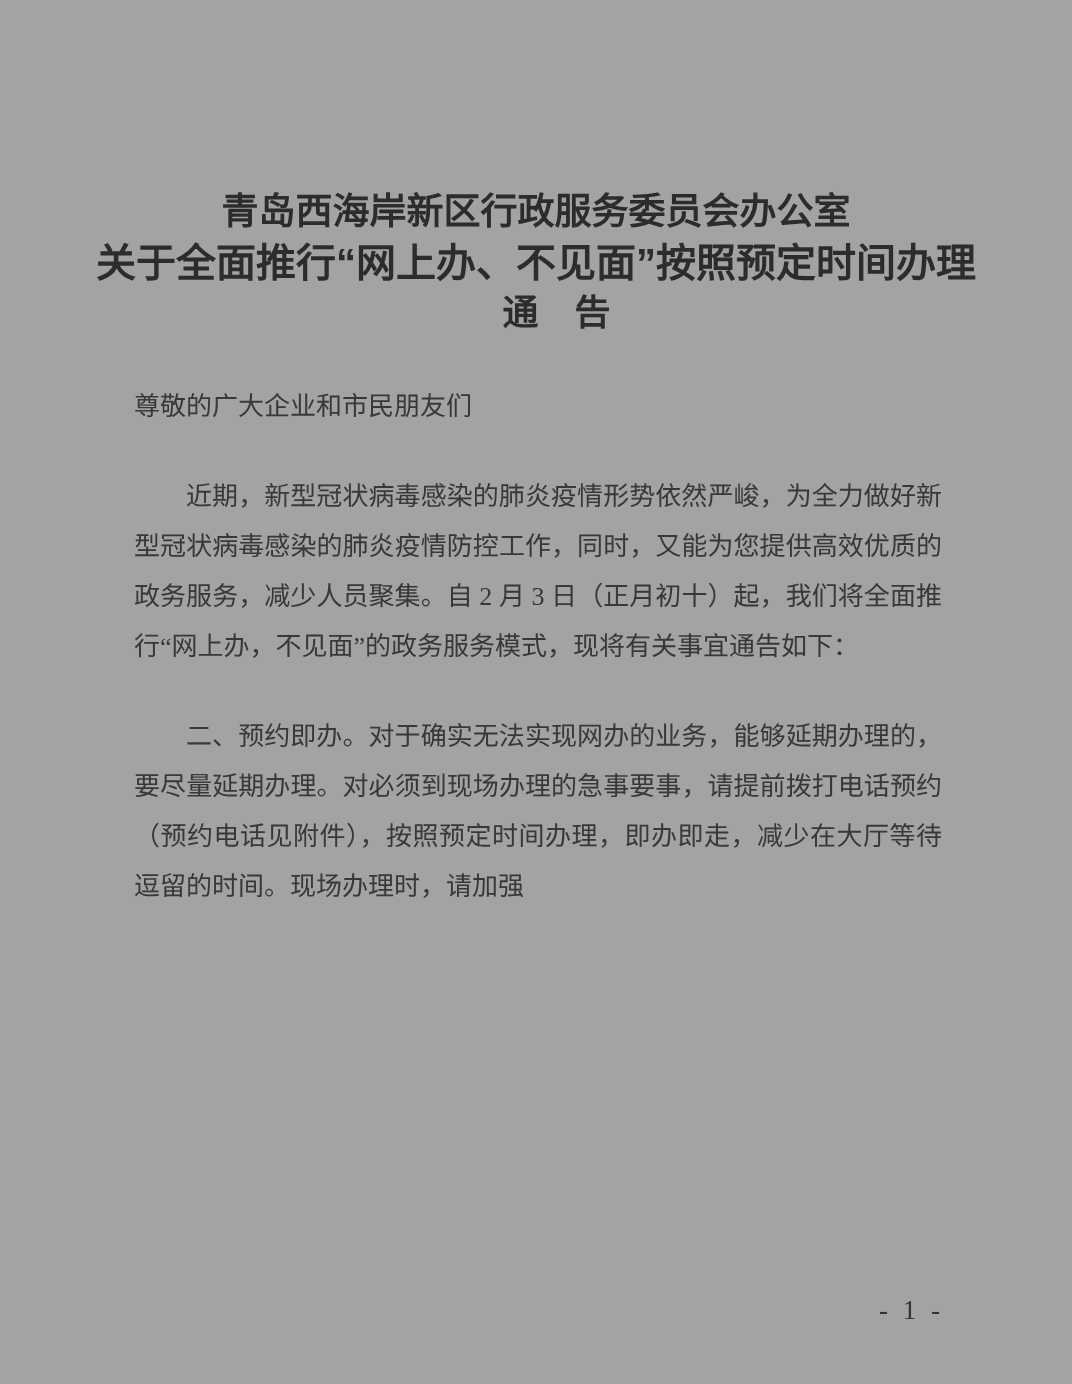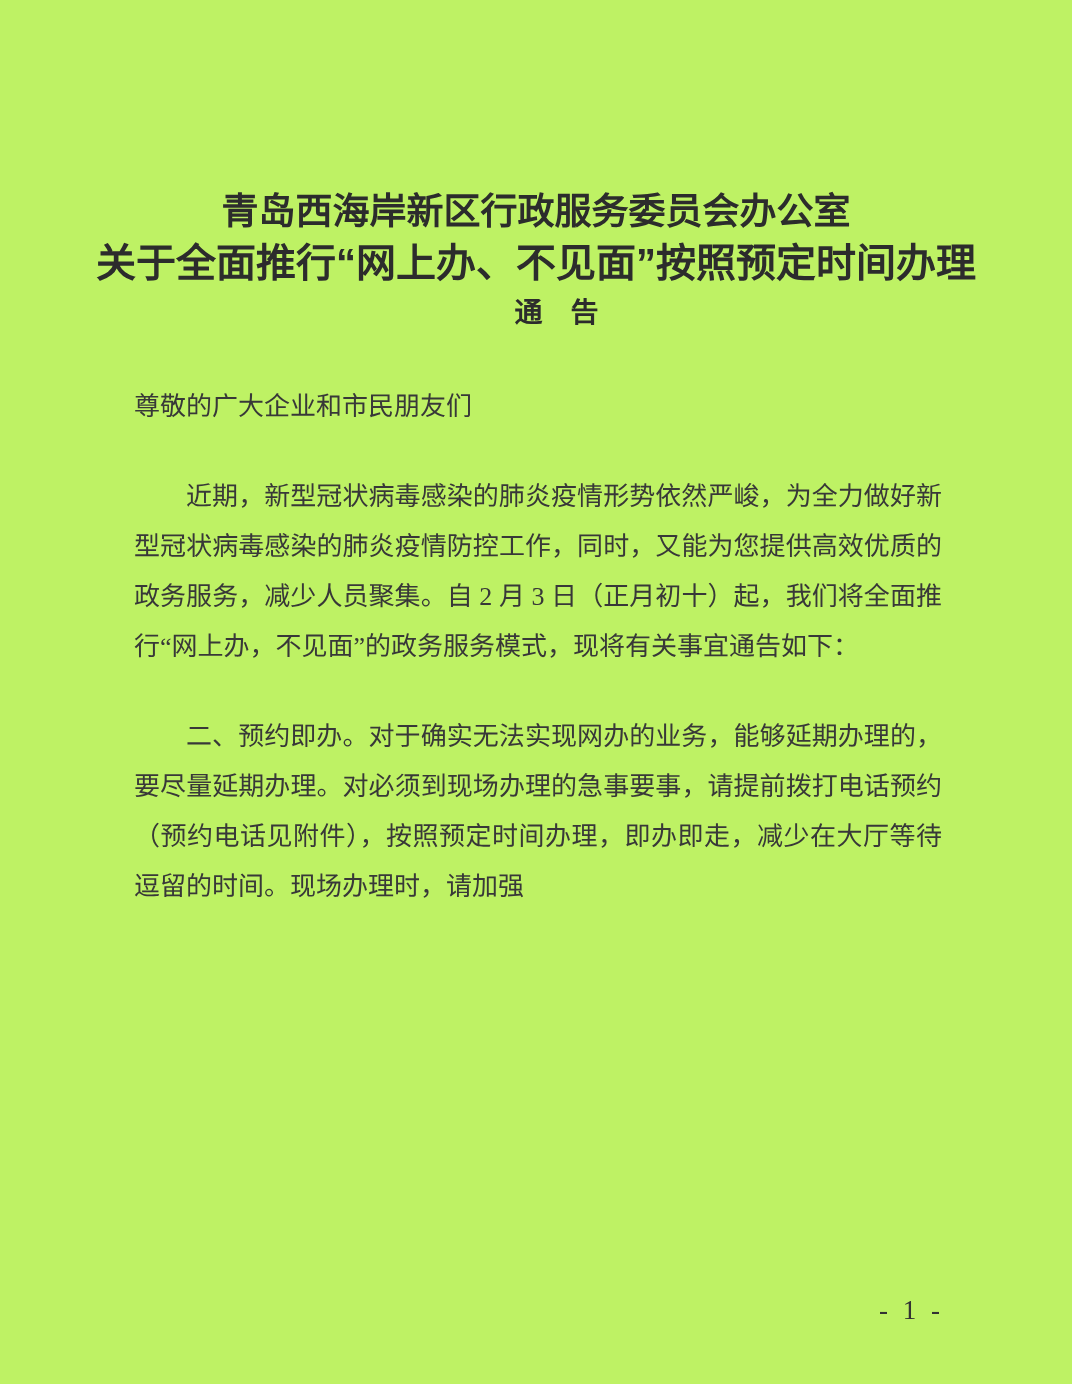--- a/index.html
+++ b/index.html
@@ -10,21 +10,21 @@
     width: 1072px;
     height: 1384px;
     background: #ffffff;
     position: relative;
     overflow: hidden;
     font-family: "Liberation Serif", "DejaVu Serif", serif;
   }
   .page {
     position: absolute;
     inset: 0;
-    background: #bef264;
+    background: #a3a3a3;
   }
   .title-block {
     position: absolute;
     top: 186px;
     left: 0;
     width: 100%;
     text-align: center;
     color: #2c2c2c;
     font-family: "Liberation Sans", "DejaVu Sans", sans-serif;
     font-weight: 700;
@@ -33,21 +33,21 @@
     font-size: 37px;
     line-height: 52px;
     letter-spacing: 0px;
   }
   .title-line2 {
     font-size: 40px;
     line-height: 50px;
     white-space: nowrap;
   }
   .title-line3 {
-    font-size: 28px;
+    font-size: 36px;
     line-height: 50px;
     margin-top: 0px;
     padding-left: 41px;
   }
   .content {
     position: absolute;
     left: 134px;
     top: 382px;
     width: 808px;
     color: #383838;

